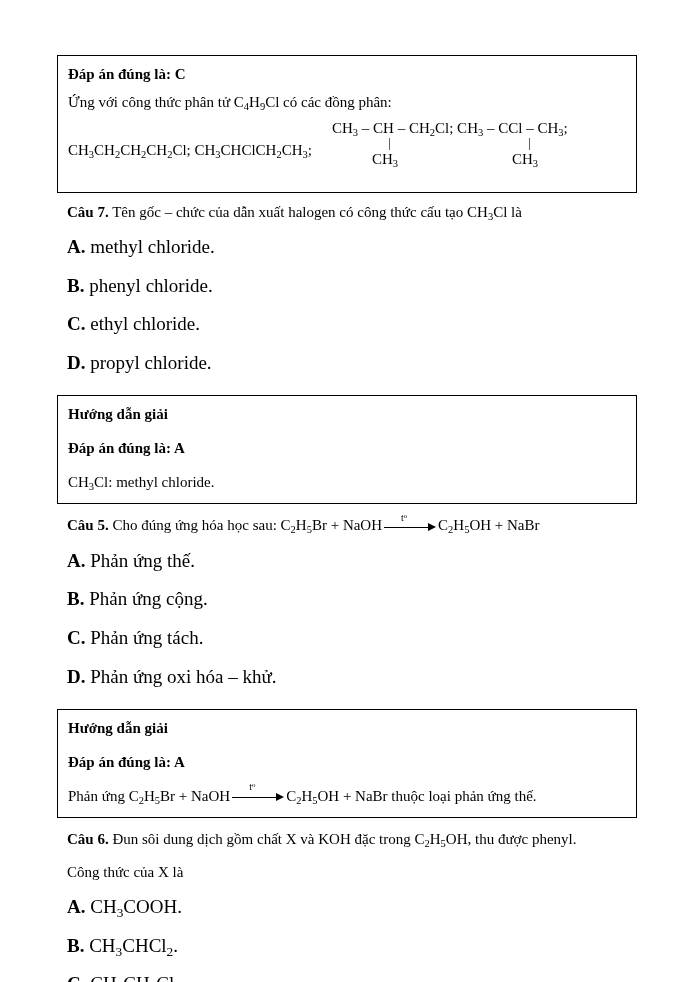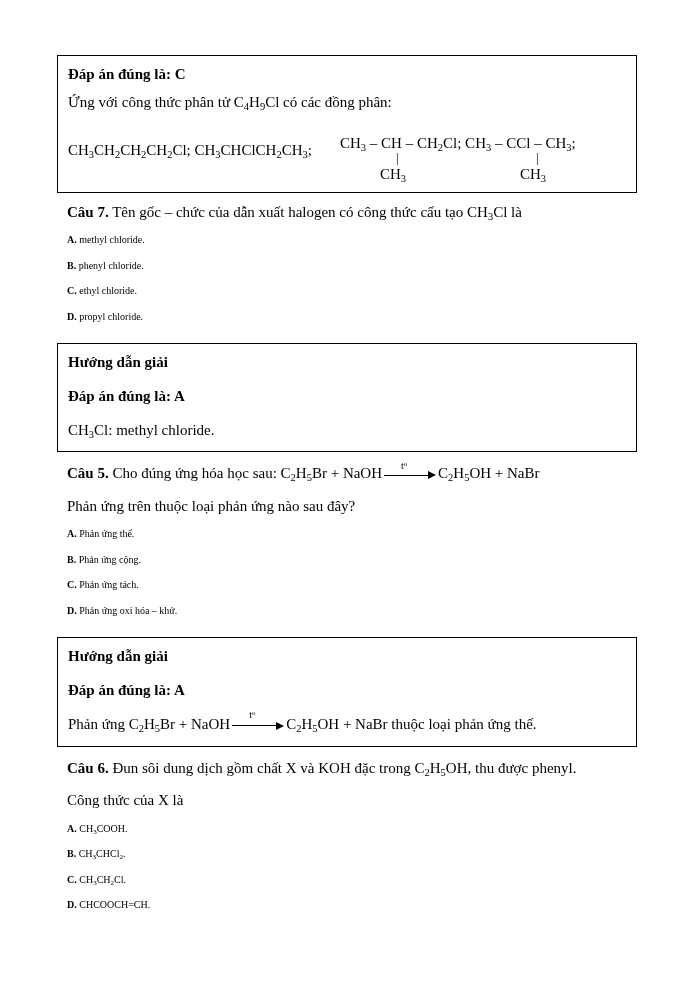--- a/index.html
+++ b/index.html
@@ -38,21 +38,21 @@
     box-sizing: border-box;
   }
   .line {
     font-size: 15px;
     line-height: 1.45;
     margin: 0 0 6px 0;
   }
   .line:last-child { margin-bottom: 0; }
   .b { font-weight: bold; }
   .opt {
-    font-size: 10px;
+    font-size: 19px;
     line-height: 1.45;
     margin: 0 0 11px 0;
   }
   .opt .lbl { font-weight: bold; }
   .q {
     font-size: 15px;
     line-height: 1.5;
     margin: 0 0 10px 0;
   }
   .q .qn { font-weight: bold; }
@@ -77,24 +77,23 @@
     min-height: 58px;
   }
   .struct-left {
     position: absolute;
     left: 0;
     top: 22px;
     white-space: nowrap;
   }
   .struct-right {
     position: absolute;
-    left: 272px;
+    left: 264px;
     top: 0;
     white-space: nowrap;
-    margin-top: 15px;
   }
   .sr-row1 { white-space: nowrap; }
   .sr-bonds {
     position: relative;
     height: 14px;
   }
   .sr-bonds .bar {
     position: absolute;
     font-size: 13px;
     top: -2px;
@@ -211,21 +210,20 @@
 
     <div class="gap10"></div>
 
     <div class="plain">
       <div class="q">
         <span class="qn">Câu 5.</span><span> Cho đúng ứng hóa học sau:</span>
         <span class="rxn">
           C<sub>2</sub>H<sub>5</sub>Br&nbsp;+&nbsp;NaOH<span class="arrow"><span class="shaft"></span><span class="head"></span><span class="cond">t<sup>o</sup></span></span>C<sub>2</sub>H<sub>5</sub>OH&nbsp;+&nbsp;NaBr
         </span>
       </div>
-      <div class="q">Phản ứng trên thuộc loại phản ứng nào sau đây?</div>
       <div class="opt">
         <span class="lbl">A.</span><span> Phản ứng thế.</span>
       </div>
       <div class="opt">
         <span class="lbl">B.</span><span> Phản ứng cộng.</span>
       </div>
       <div class="opt">
         <span class="lbl">C.</span><span> Phản ứng tách.</span>
       </div>
       <div class="opt">

